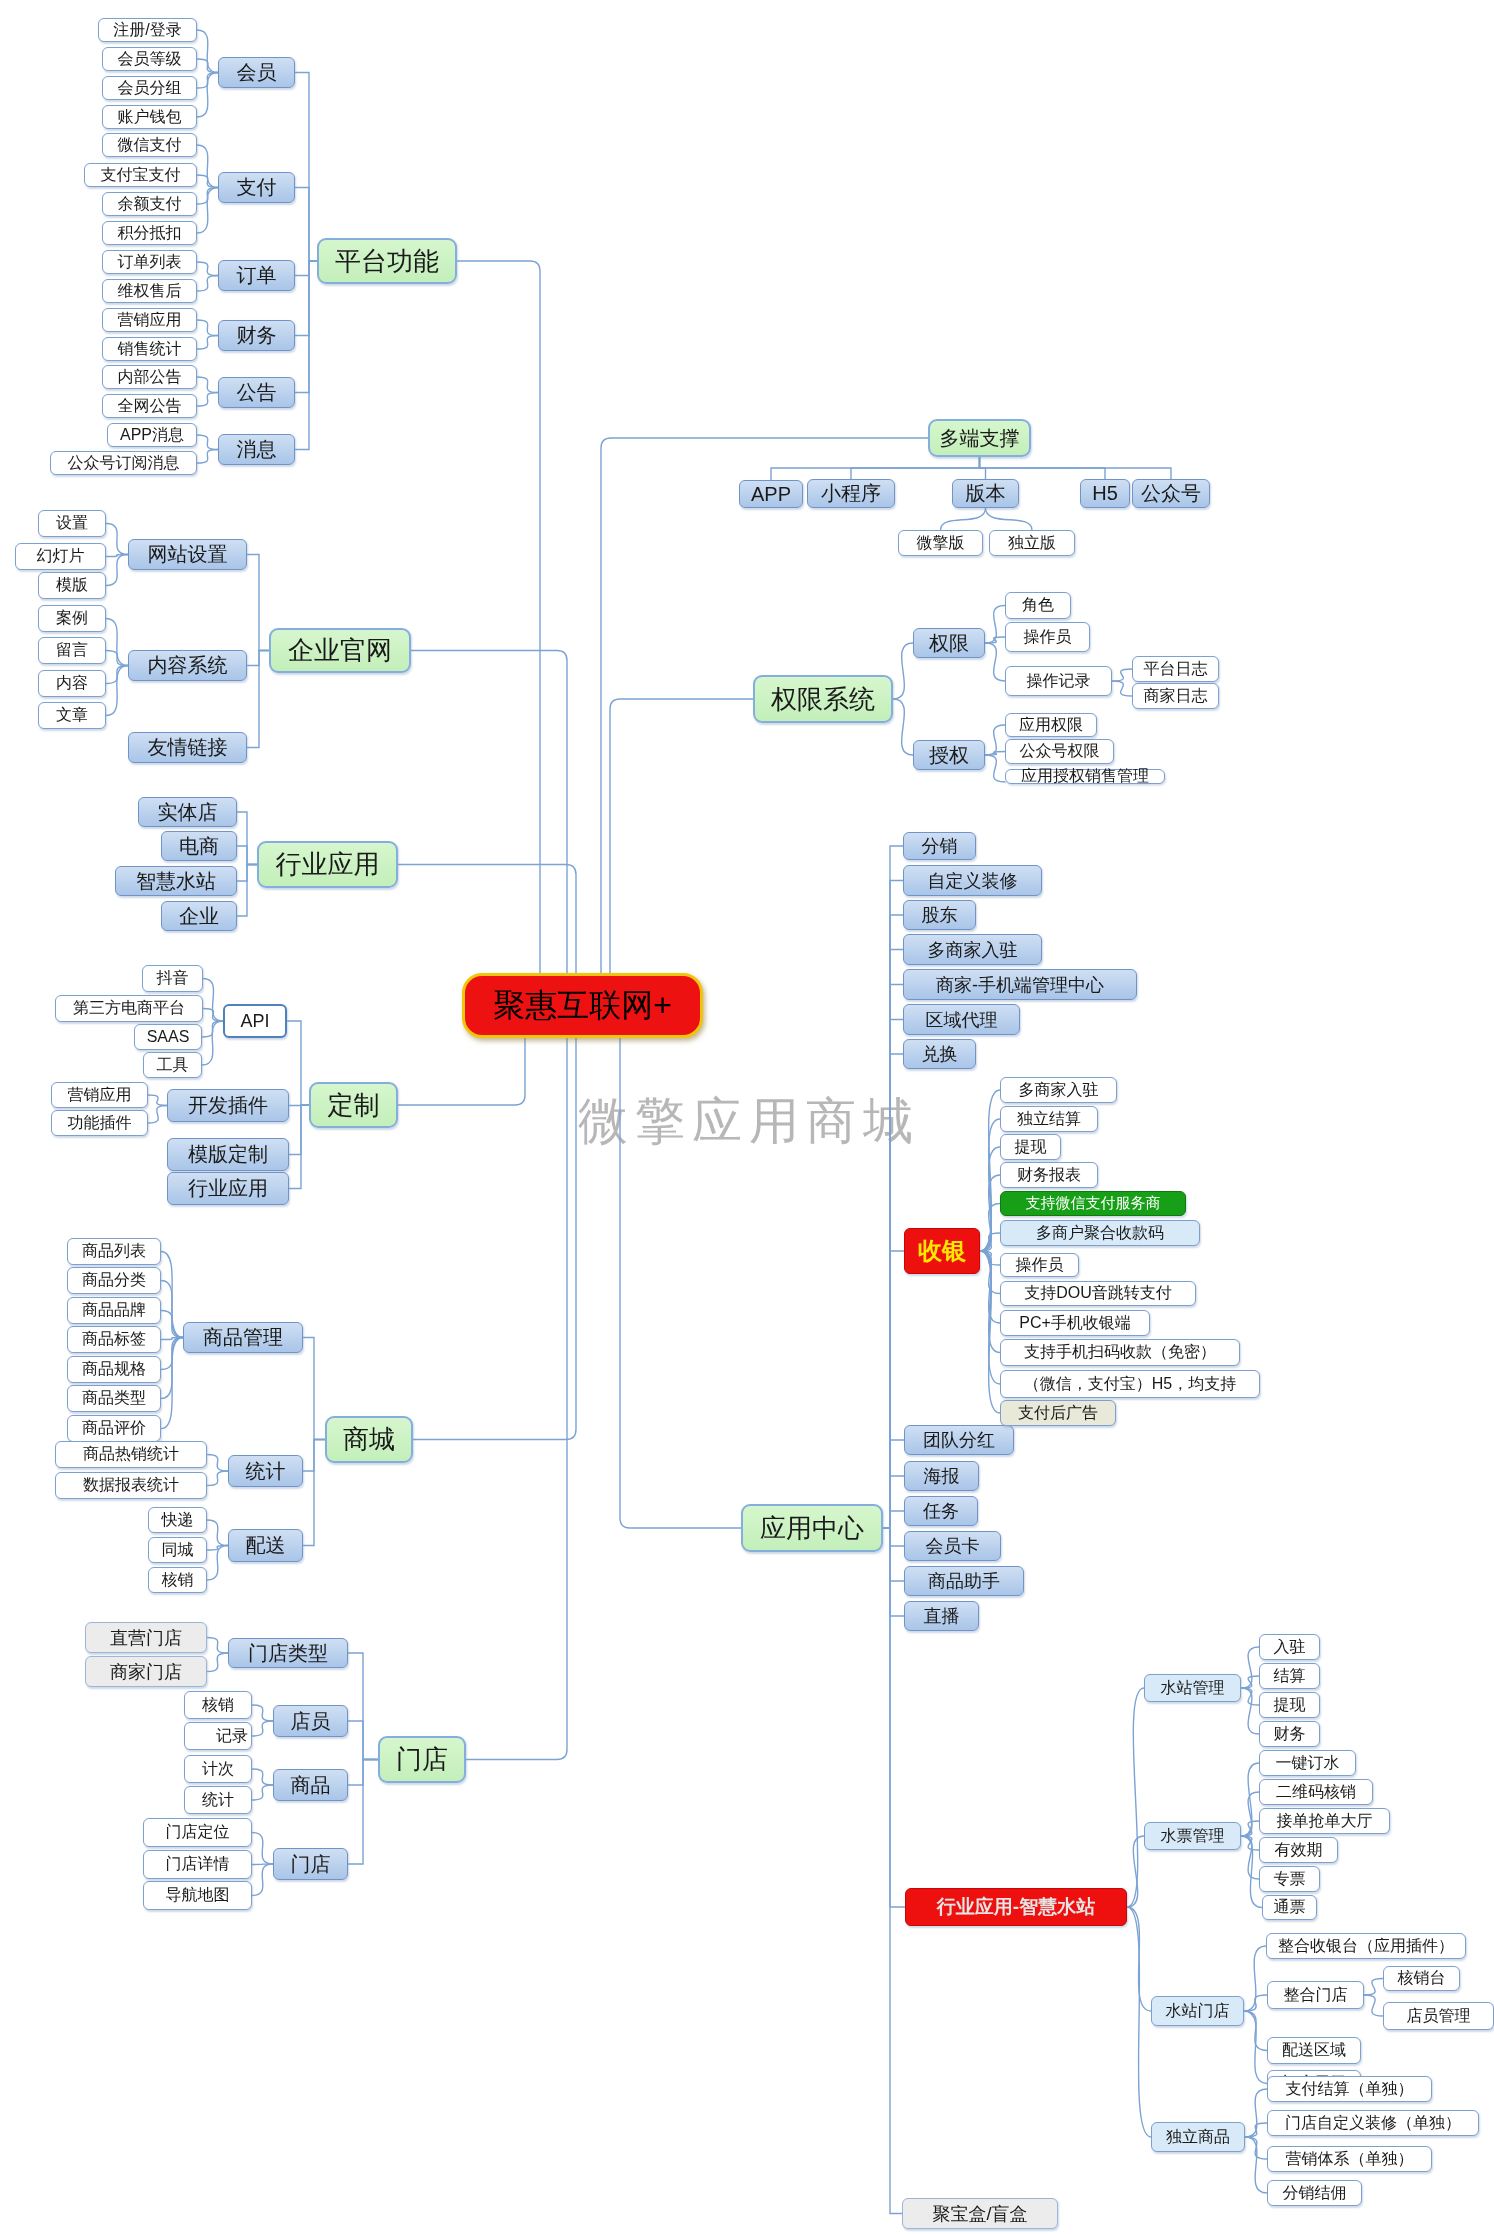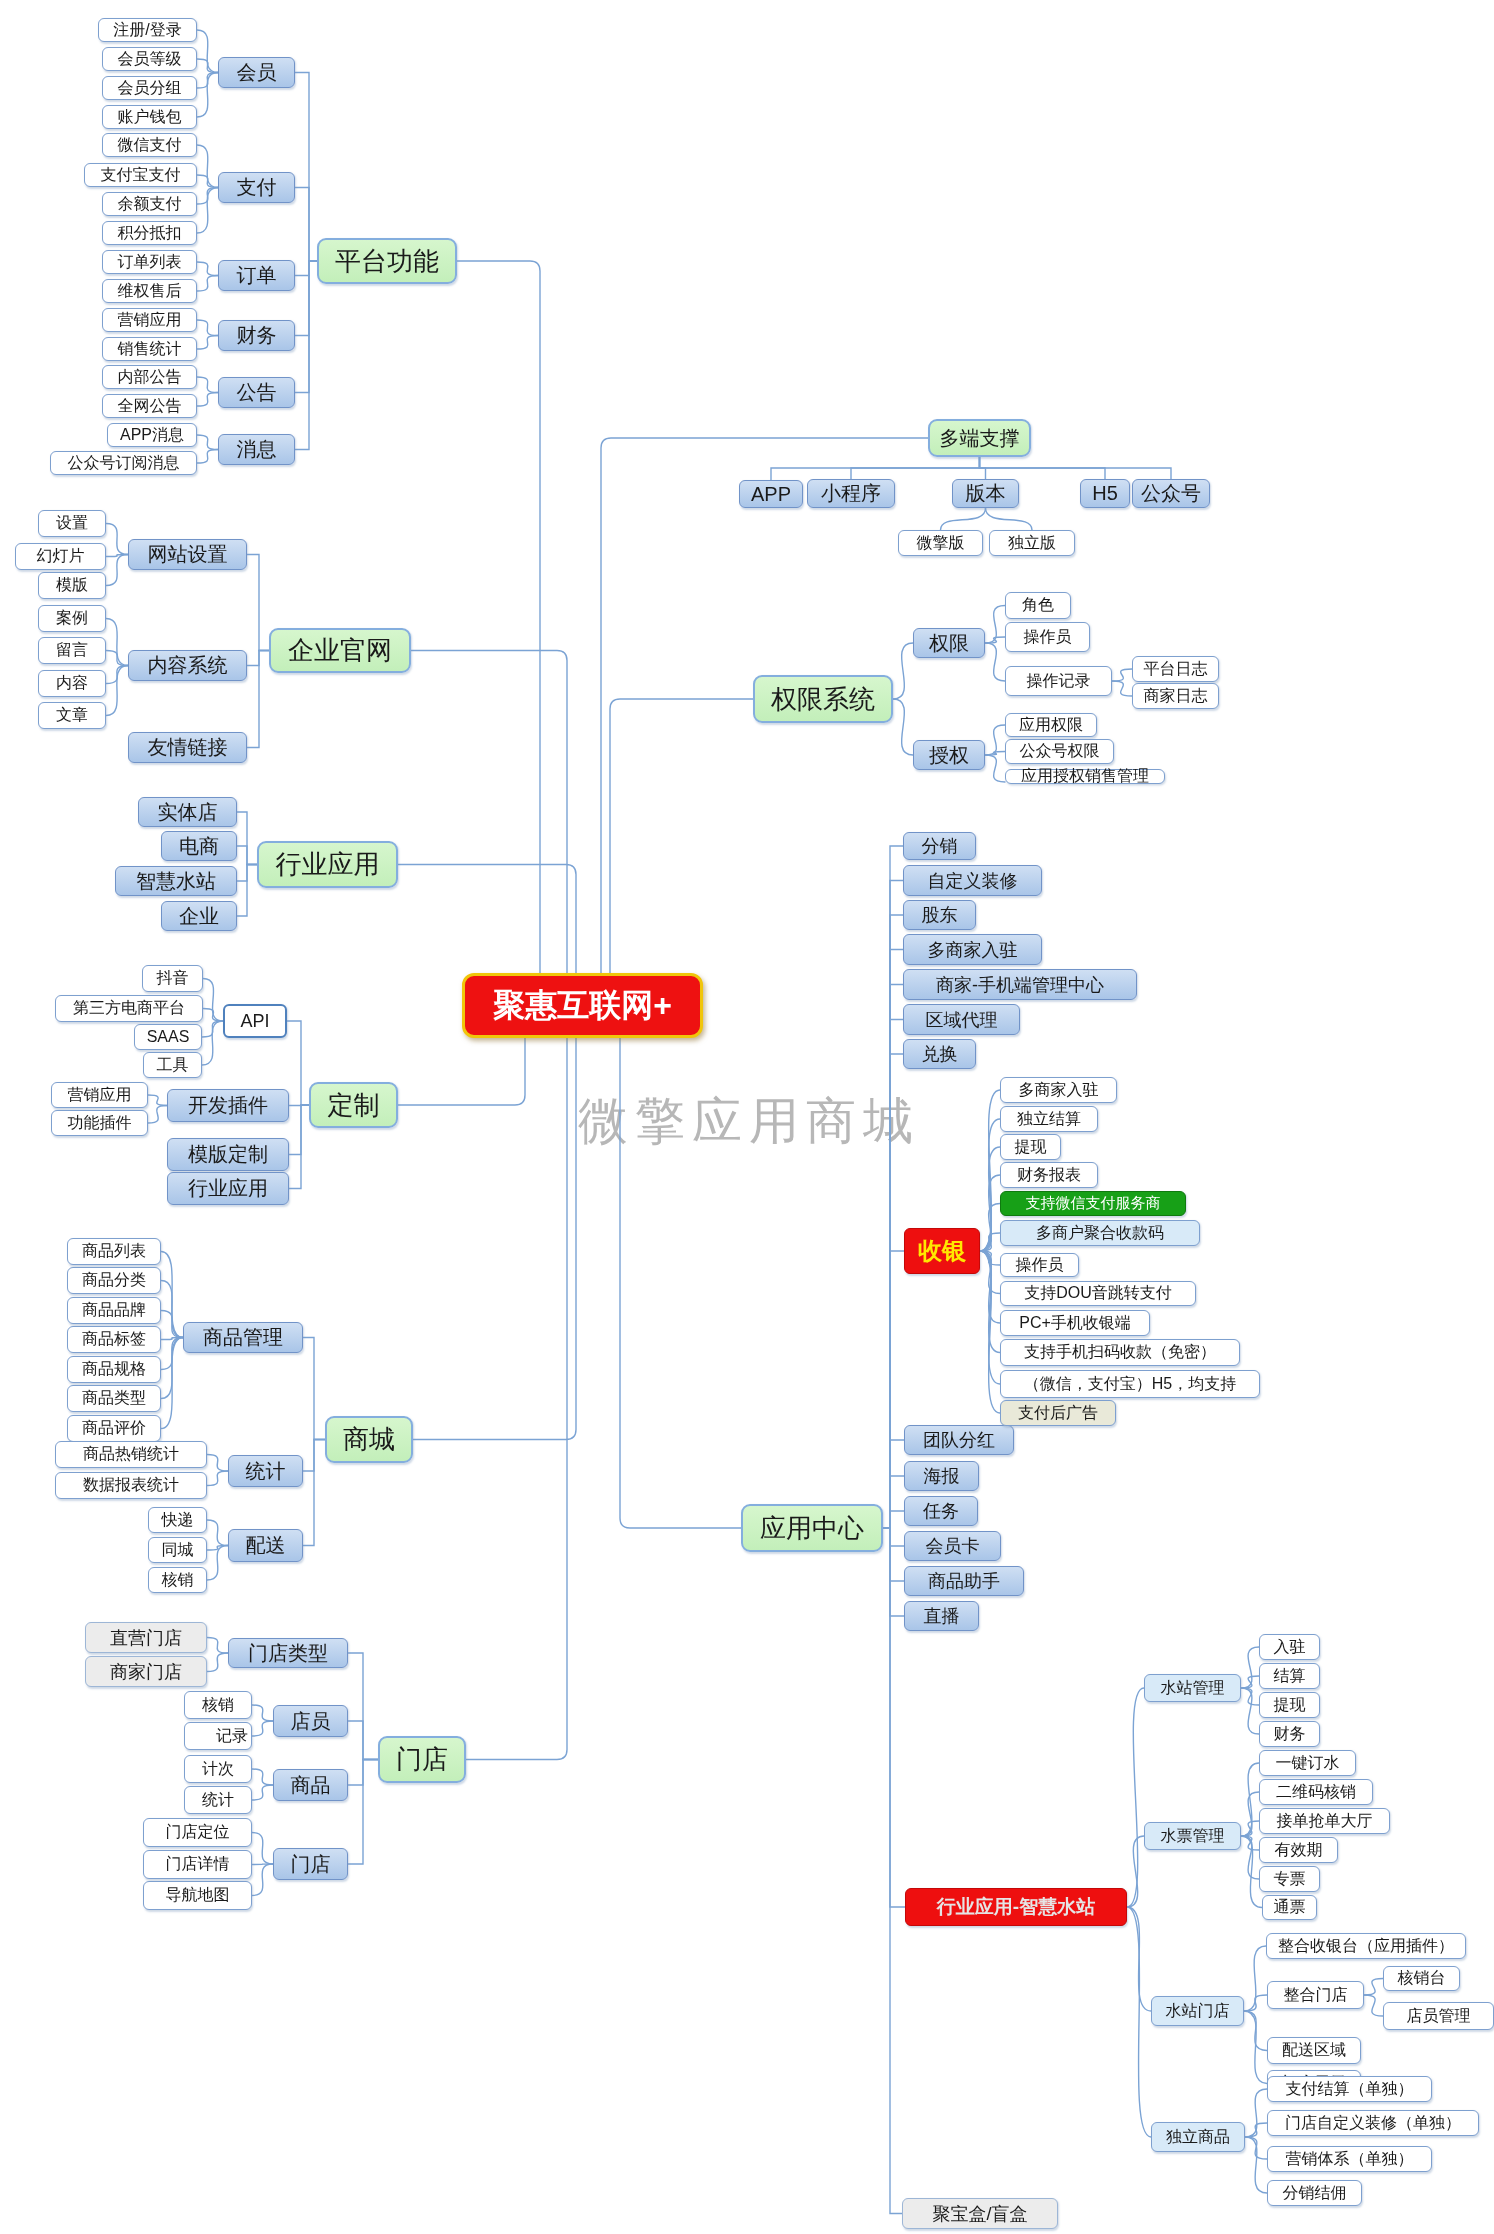--- a/index.html
+++ b/index.html
@@ -14,22 +14,22 @@
   .blue-sm{background:linear-gradient(180deg,#cfdff3,#a9c5e8);font-size:18px;border-color:#7193c8;}
   .main{background:linear-gradient(180deg,#d6f6cd,#c3efba);font-size:26px;border:2px solid #84aede;border-radius:9px;}
   .main.sm{font-size:20px;}
   .api{border:2px solid #4f81bd;font-size:18px;background:#fff;}
   .lightblue{background:#d8eaf8;}
   .gray{background:#ececec;border-color:#9db6d6;font-size:18px;}
   .beige{background:#e9e9d9;}
   .greenfill{background:#17a017;color:#fff;border-color:#0f7a0f;font-size:15px;}
   .red{background:#ee0f0f;color:#ffe800;font-weight:bold;font-size:24px;border-color:#c40808;}
   .red2{background:#ee0f0f;color:#e5e5e5;font-weight:bold;font-size:19px;border-color:#c40808;}
-  .root-node{background:#ee1111;color:#ffffff;font-weight:bold;font-size:32px;border:3px solid #f0c60a;
-             border-radius:12px;box-shadow:2px 3px 5px rgba(150,120,60,.55);}
+  .root-node{background:#ee1111;color:#000000;font-weight:normal;font-size:32px;border:3px solid #f0c60a;
+             border-radius:20px;box-shadow:2px 3px 5px rgba(150,120,60,.55);}
   .watermark{position:absolute;z-index:0;color:#b7b7b7;font-size:50px;letter-spacing:7px;
              font-family:"Liberation Sans","DejaVu Sans",sans-serif;}
 </style>
 </head>
 <body>
 
 <div id="canvas">
   <div class="watermark" style="left: 578px; top: 1088px;">微擎应用商城</div>
   <svg id="edges" width="1494" height="2234" viewBox="0 0 1494 2234">
       <path d="M 540 1005.5 L 540 271 Q 540 261 530 261 L 457 261" fill="none" stroke="#7ba3d4" stroke-width="1.4" stroke-linecap="round"></path>

